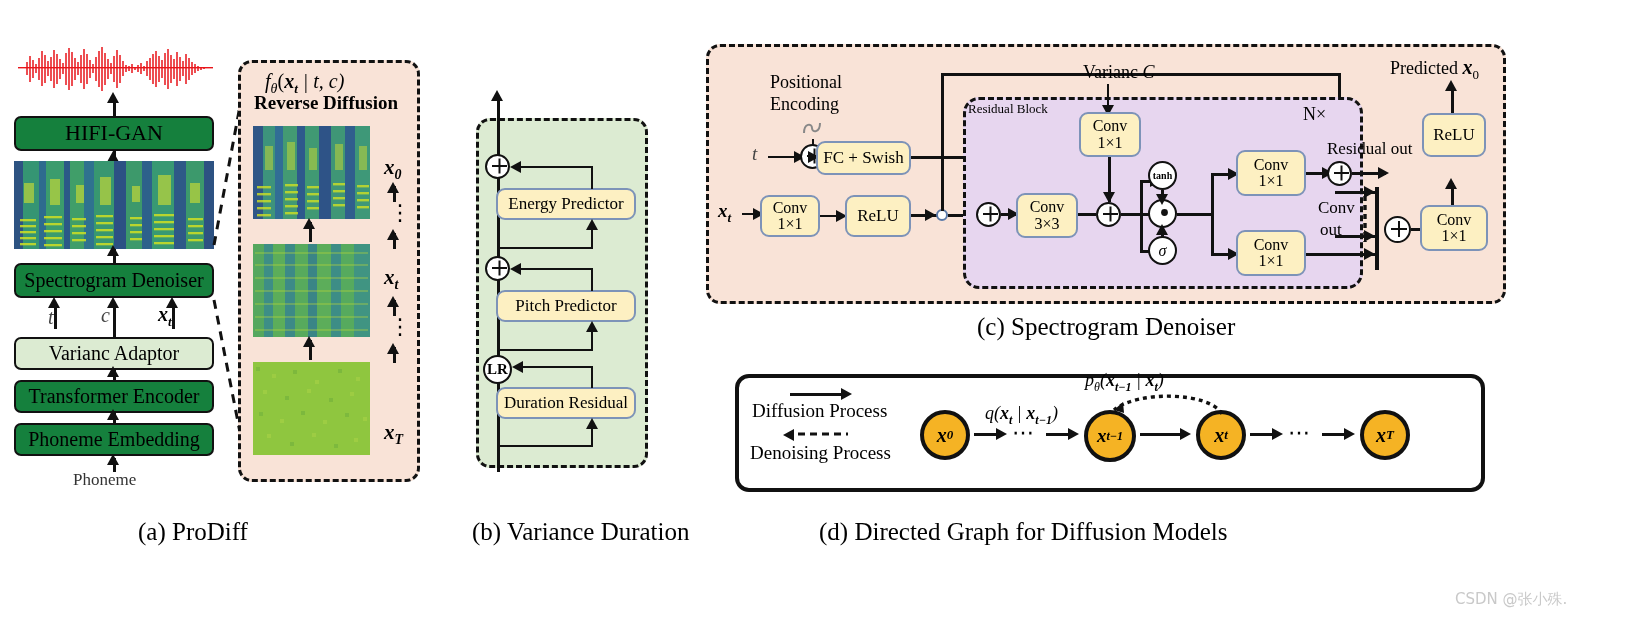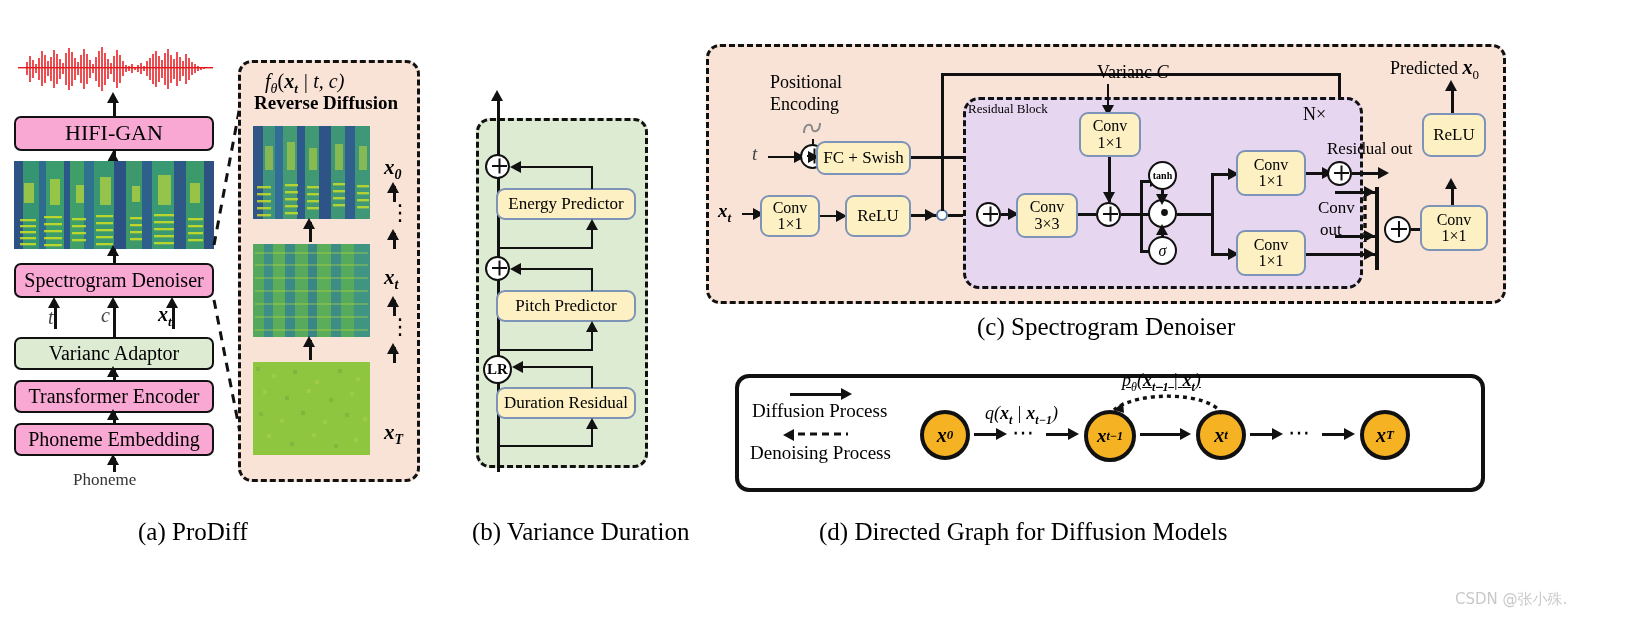--- a/index.html
+++ b/index.html
@@ -2,21 +2,21 @@
 <html><head>
 <meta charset="utf-8">
 <style>
   html,body{margin:0;padding:0;background:#ffffff;}
   body{width:1647px;height:636px;position:relative;overflow:hidden;
        font-family:"Liberation Serif","DejaVu Serif",serif;color:#000;}
   .abs{position:absolute;}
   
   .rbox{position:absolute;box-sizing:border-box;display:flex;align-items:center;
         justify-content:center;text-align:center;line-height:1.02;}
-  .peach{background:#f9a8d4;border:2.2px solid #111;border-radius:7px;}
+  .peach{background:#15803d;border:2.2px solid #111;border-radius:7px;}
   .green{background:#dcebd2;border:2.2px solid #111;border-radius:7px;}
   .yellow{background:#fdf0c2;border:2px solid #7d93b8;border-radius:9px;}
   .dashbox{position:absolute;box-sizing:border-box;border:3.4px dashed #111;border-radius:14px;}
   .solidbox{position:absolute;box-sizing:border-box;border:4px solid #111;border-radius:14px;background:#fff;}
   .lbl{position:absolute;white-space:nowrap;}
   .ital{font-style:italic;}
   .bi{font-style:italic;font-weight:bold;}
   
   .hl{position:absolute;background:#111;height:2.6px;}
   .vl{position:absolute;background:#111;width:2.6px;}
@@ -469,21 +469,21 @@
     </svg>
   </div>
   <div class="hl" style="left:1001px;top:213px;width:16px;"></div>
   <div class="ah-right" style="left:1008px;top:208px;"></div>
 
   <div class="rbox yellow" style="left:1016px;top:193px;width:62px;height:45px;font-size:16px;flex-direction:column;">
     <span>Conv</span>
     <span>3×3</span>
   </div>
 
-  <div class="lbl" style="left:1083px;top:62px;font-size:18px;margin-left:14px;">
+  <div class="lbl" style="left:1083px;top:62px;font-size:18px;">
     <span>Varianc</span>
     <span class="ital">C</span>
   </div>
   <div class="vl-thin" style="left:1107px;top:84px;height:27px;"></div>
   <div class="ah-down" style="left:1102px;top:105px;"></div>
 
   <div class="rbox yellow" style="left:1079px;top:112px;width:62px;height:45px;font-size:16px;flex-direction:column;">
     <span>Conv</span>
     <span>1×1</span>
   </div>
@@ -645,20 +645,20 @@
   <div class="node" style="left:1360px;top:410px;width:50px;height:50px;font-size:20px;">
     <span class="bi">x</span>
       <sub class="bi" style="font-size:13px;">T</sub>
   </div>
 
   <svg class="abs" style="left:1100px;top:388px;" width="130" height="32">
     <path d="M122,26 C110,4 38,2 14,22" stroke="#111" stroke-width="3.4" fill="none" stroke-dasharray="4,4"></path>
     <polygon points="14,22 23,14 24,25" fill="#111"></polygon>
   </svg>
 
-  <div class="lbl ital" style="left:1122px;top:370px;font-size:18px;text-decoration:underline;">
+  <div class="lbl ital" style="left:1085px;top:370px;font-size:18px;">
     p<sub style="font-size:12px;">θ</sub>(<span class="bi">x</span><sub class="bi" style="font-size:12px;">t−1</sub> | <span class="bi">x</span><sub class="bi" style="font-size:12px;">t</sub>)
   </div>
 
   <div class="cap" style="left:819px;top:518px;">(d) Directed Graph for Diffusion Models</div>
 </div>
 
 <div class="wm" style="left:1455px;top:590px;">CSDN @张小殊.</div>
 
 </body></html>

